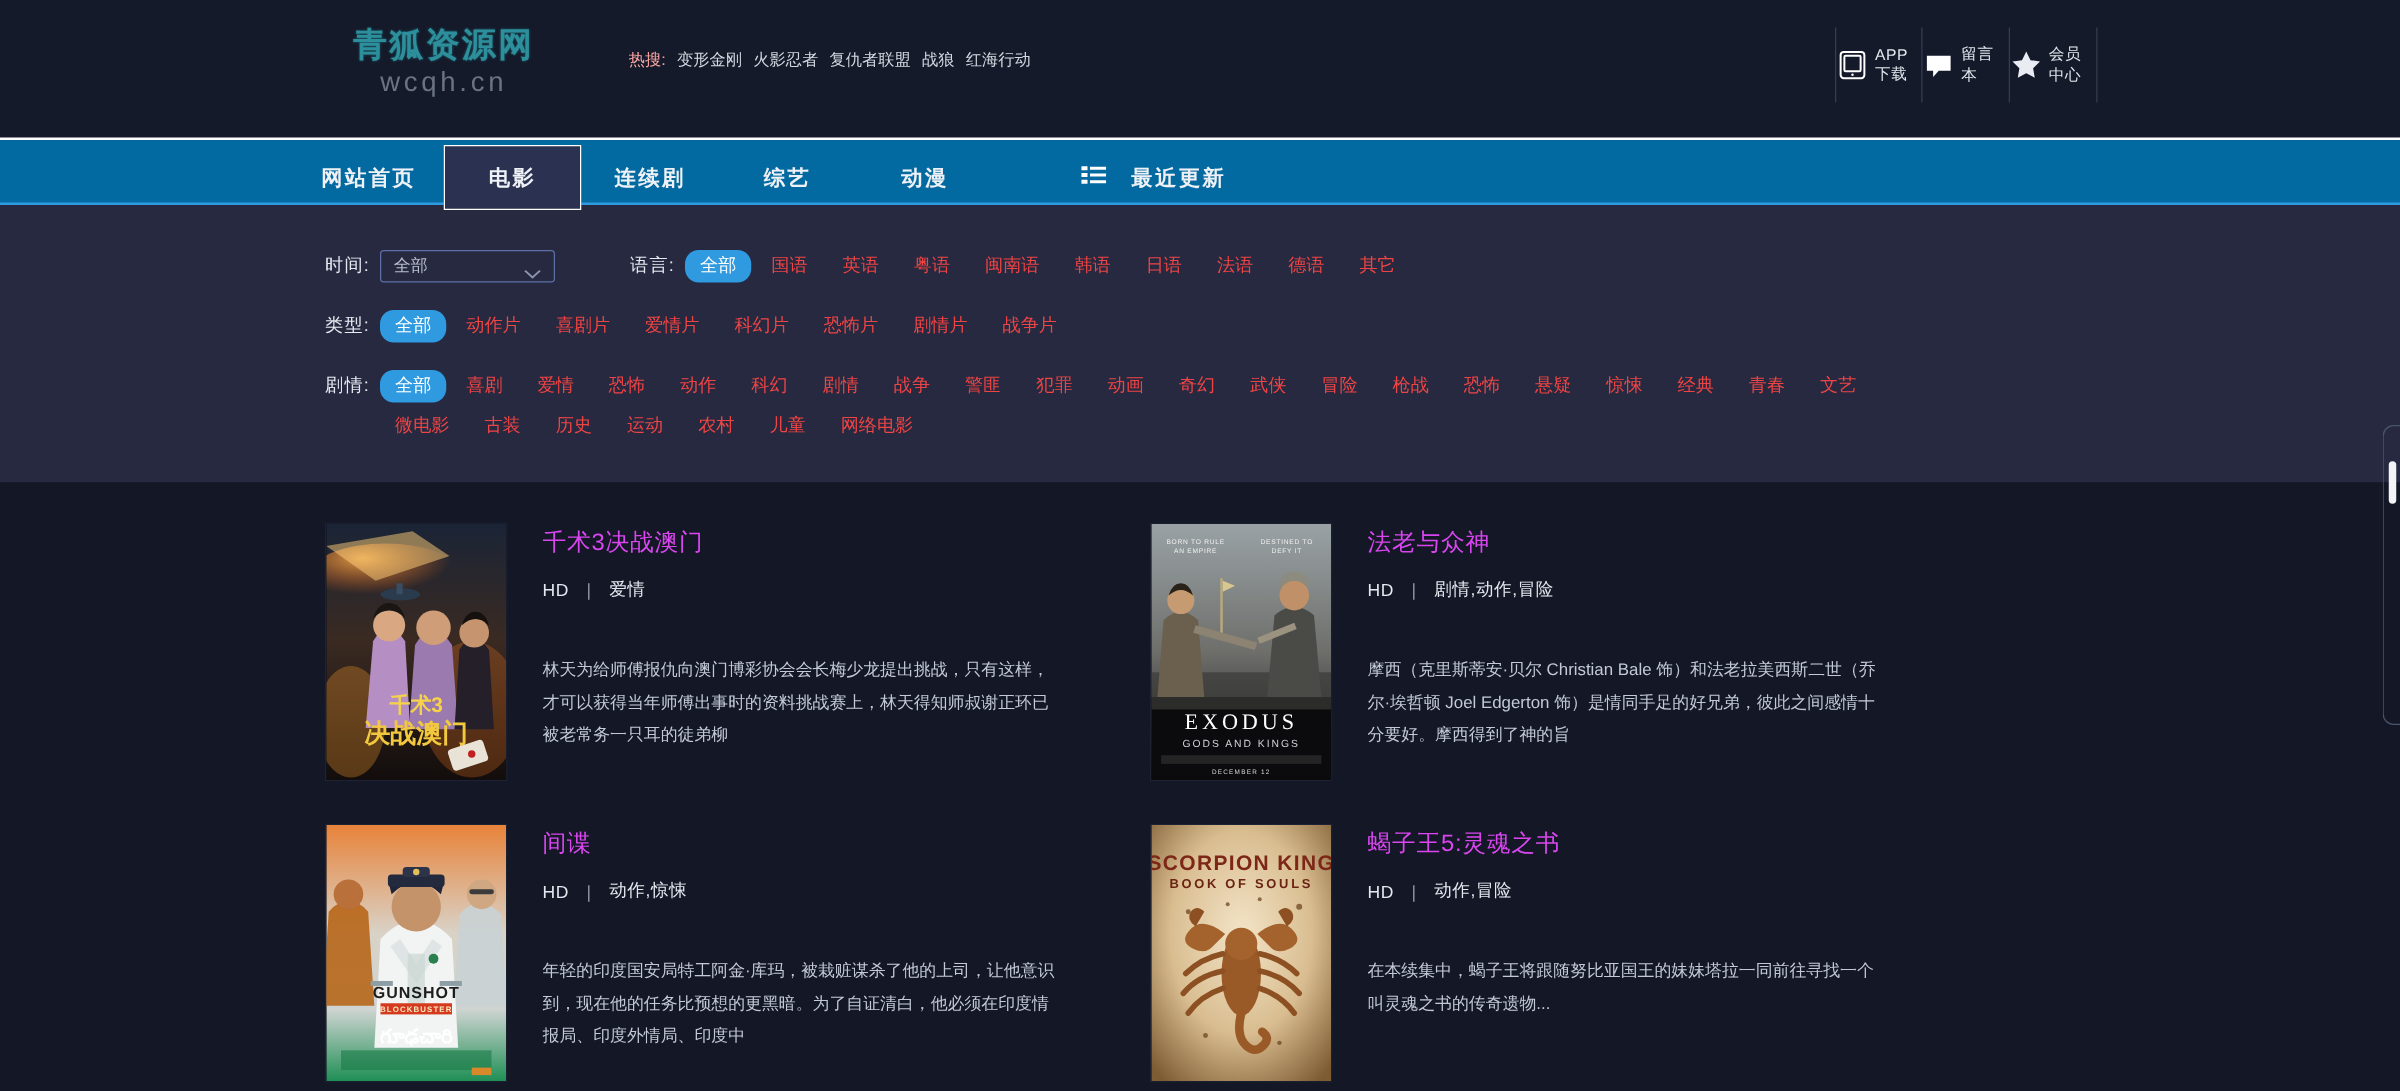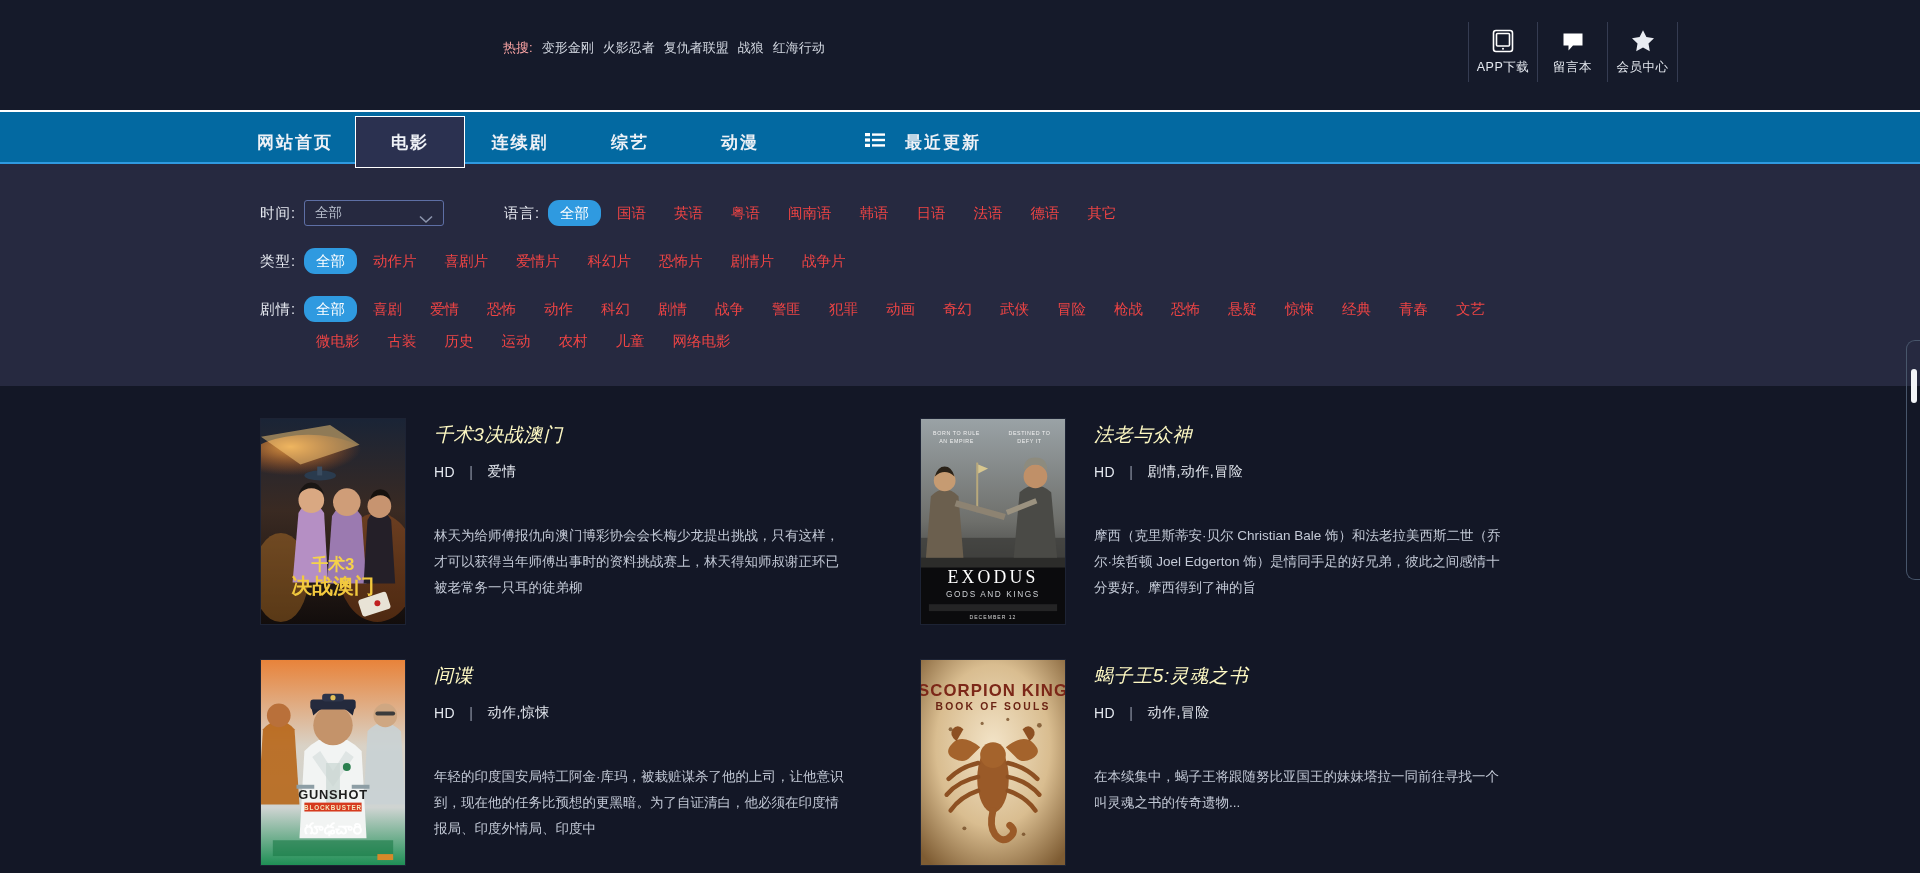--- a/index.html
+++ b/index.html
@@ -96,21 +96,20 @@
     position: absolute;
     right: 22px;
     top: 22px;
     display: flex;
     align-items: stretch;
     height: 60px;
   }
   .ql-item {
     width: 70px;
     display: flex;
-    flex-direction: column;
     align-items: center;
     justify-content: center;
     gap: 5px;
     border-right: 1px solid #353c52;
     cursor: pointer;
   }
   .ql-item:first-child { border-left: 1px solid #353c52; }
   .ql-icon { width: 26px; height: 26px; display: block; }
   .ql-label { font-size: 12.5px; color: #e3e7ee; letter-spacing: .5px; }
 
@@ -234,25 +233,24 @@
     flex: 0 0 146px;
     border: 1px solid #1d2334;
     overflow: hidden;
     position: relative;
     background: #0c0f18;
   }
   .poster svg { display: block; width: 100%; height: 100%; }
   .card-body { padding-left: 28px; padding-top: 6px; width: 440px; }
   .card-title {
     font-size: 19px;
-    color: #fef9c3;
+    color: #d946ef;
     letter-spacing: .6px;
     margin-bottom: 16px;
     line-height: 1.2;
-    font-style: italic;
   }
   .card-meta {
     font-size: 14px;
     color: #e4e8ef;
     letter-spacing: .5px;
     display: flex;
     align-items: center;
     gap: 14px;
   }
   .card-meta .sep { color: #8f96a6; }
@@ -288,20 +286,24 @@
   }
 </style>
 </head>
 <body>
 
 <div class="page">
 
   <div class="header">
     <div class="header-inner">
 
+      <div class="logo">
+        <div class="logo-cn">青狐资源网</div>
+        <div class="logo-en">wcqh.cn</div>
+      </div>
 
       <div class="search-wrap">
         <div class="hot-row">
           <span class="hot-label">热搜:</span>
           <span class="hot-item">变形金刚</span>
           <span class="hot-item">火影忍者</span>
           <span class="hot-item">复仇者联盟</span>
           <span class="hot-item">战狼</span>
           <span class="hot-item">红海行动</span>
         </div>

